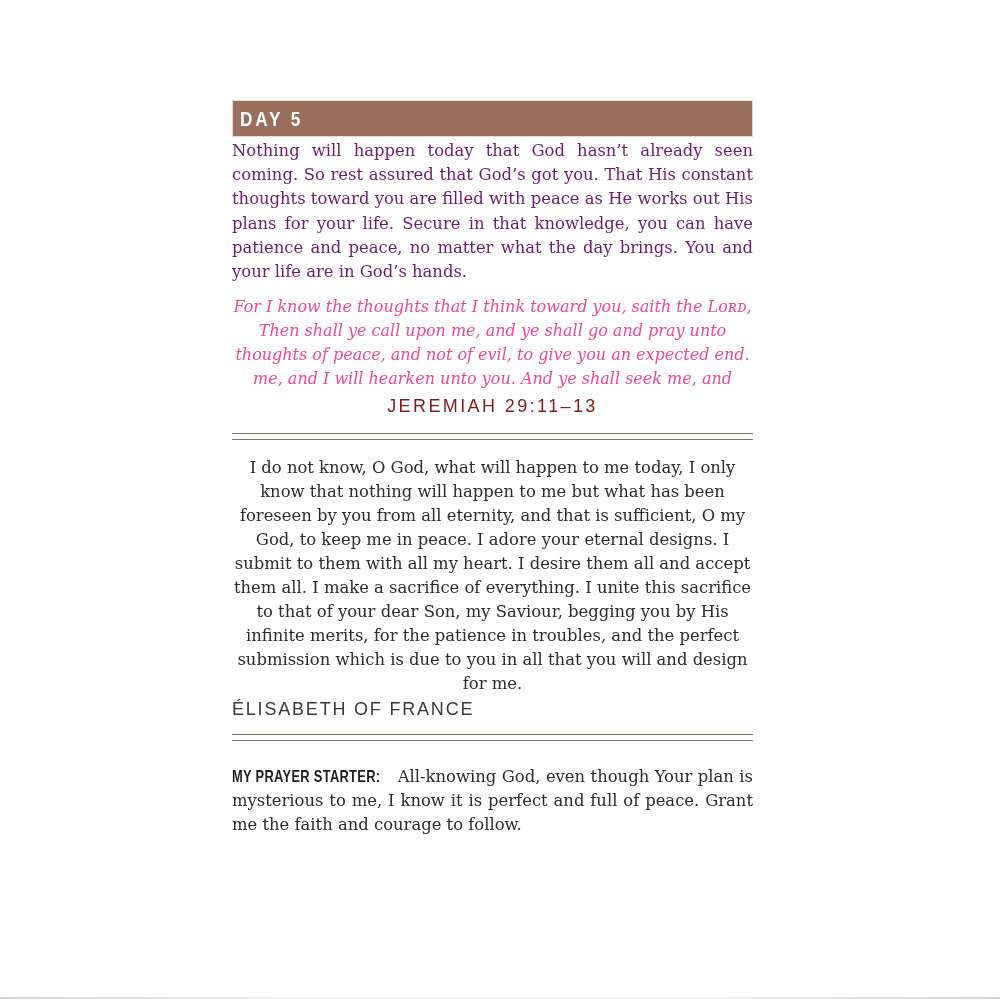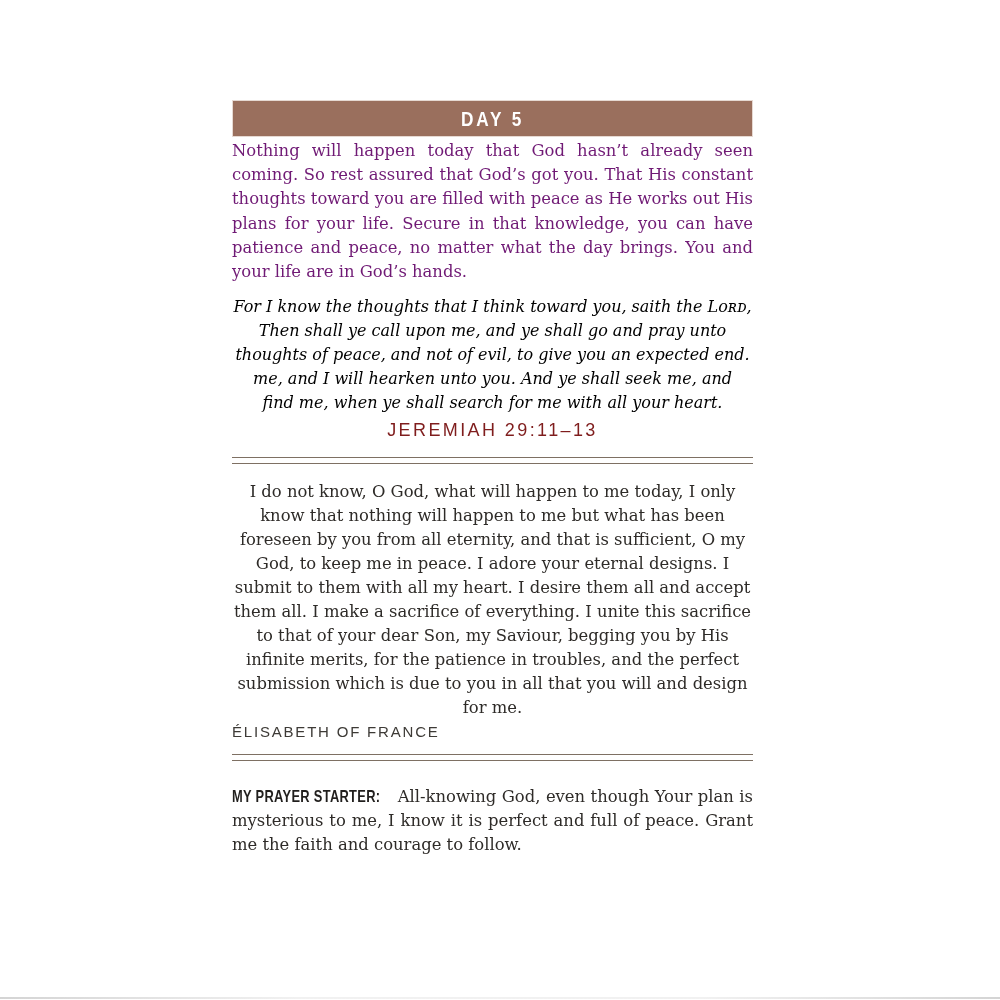--- a/index.html
+++ b/index.html
@@ -16,21 +16,20 @@
     left: 232px; top: 100px;
     width: 521px;
   }
   
   .banner {
     height: 37px;
     background: #9a6f5d;
     border: 1px solid #e6d9d2;
     display: flex;
     align-items: center;
-    justify-content: center;
   }
   .banner-label {
     display: inline-block;
     font-family: "Liberation Sans", sans-serif;
     font-weight: bold;
     font-size: 21px;
     letter-spacing: 3.5px;
     color: #ffffff;
     transform: scaleX(0.82);
   }
@@ -45,21 +44,21 @@
   
   .scripture {
     margin-top: 11px;
     text-align: center;
   }
   .scripture-line {
     font-style: italic;
     font-size: 16px;
     line-height: 24px;
     white-space: nowrap;
-    color: #000000;
+    color: #ec4899;
   }
   .scripture-ref {
     margin-top: 5px;
     font-family: "Liberation Sans", sans-serif;
     font-size: 18px;
     letter-spacing: 2.4px;
     color: #7f1d1d;
   }
   
   .double-rule {
@@ -73,21 +72,21 @@
   .quote {
     margin-top: 16px;
     font-size: 16.4px;
     line-height: 24px;
     text-align: center;
     color: #2e2b28;
   }
   .attribution {
     margin-top: 3px;
     font-family: "Liberation Sans", sans-serif;
-    font-size: 15px;
+    font-size: 18px;
     letter-spacing: 1.8px;
     color: #3d3a36;
   }
   
   .prayer-starter {
     margin-top: 24px;
     font-size: 16.4px;
     line-height: 23.8px;
     text-align: justify;
     color: #2e2b28;
@@ -123,21 +122,20 @@
     <span class="banner-label" style="color: rgb(255, 255, 255);">DAY 5</span>
   </div>
 
   <p class="intro">Nothing will happen today that God hasn’t already seen coming. So rest assured that God’s got you. That His constant thoughts toward you are filled with peace as He works out His plans for your life. Secure in that knowledge, you can have patience and peace, no matter what the day brings. You and your life are in God’s hands.</p>
 
   <div class="scripture">
     <div class="scripture-line">For I know the thoughts that I think toward you, saith the Lᴏʀᴅ,</div>
     <div class="scripture-line">Then shall ye call upon me, and ye shall go and pray unto</div>
     <div class="scripture-line">thoughts of peace, and not of evil, to give you an expected end.</div>
     <div class="scripture-line">me, and I will hearken unto you. And ye shall seek me, and</div>
-    <div class="scripture-line">find me, when ye shall search for me with all your heart.</div>
     <div class="scripture-ref">JEREMIAH 29:11–13</div>
   </div>
 
   <div class="double-rule rule-1" style="border-top-color: rgb(126, 112, 99); border-bottom-color: rgb(126, 112, 99);"></div>
 
   <p class="quote">I do not know, O God, what will happen to me today, I only know that nothing will happen to me but what has been foreseen by you from all eternity, and that is sufficient, O my God, to keep me in peace. I adore your eternal designs. I submit to them with all my heart. I desire them all and accept them all. I make a sacrifice of everything. I unite this sacrifice to that of your dear Son, my Saviour, begging you by His infinite merits, for the patience in troubles, and the perfect submission which is due to you in all that you will and design for me.</p>
 
   <div class="attribution">ÉLISABETH OF FRANCE</div>
 
   <div class="double-rule rule-2" style="border-top-color: rgb(126, 112, 99); border-bottom-color: rgb(126, 112, 99);"></div>

